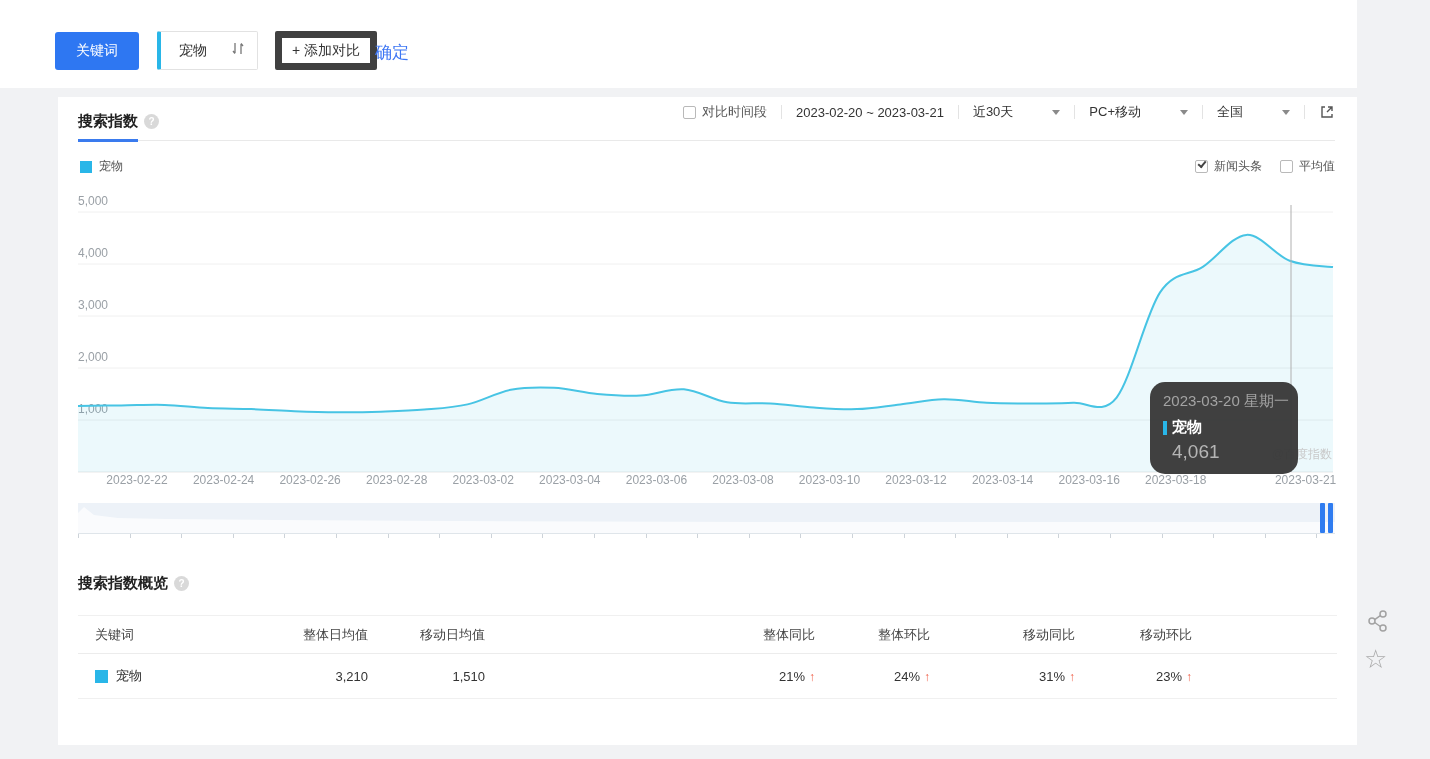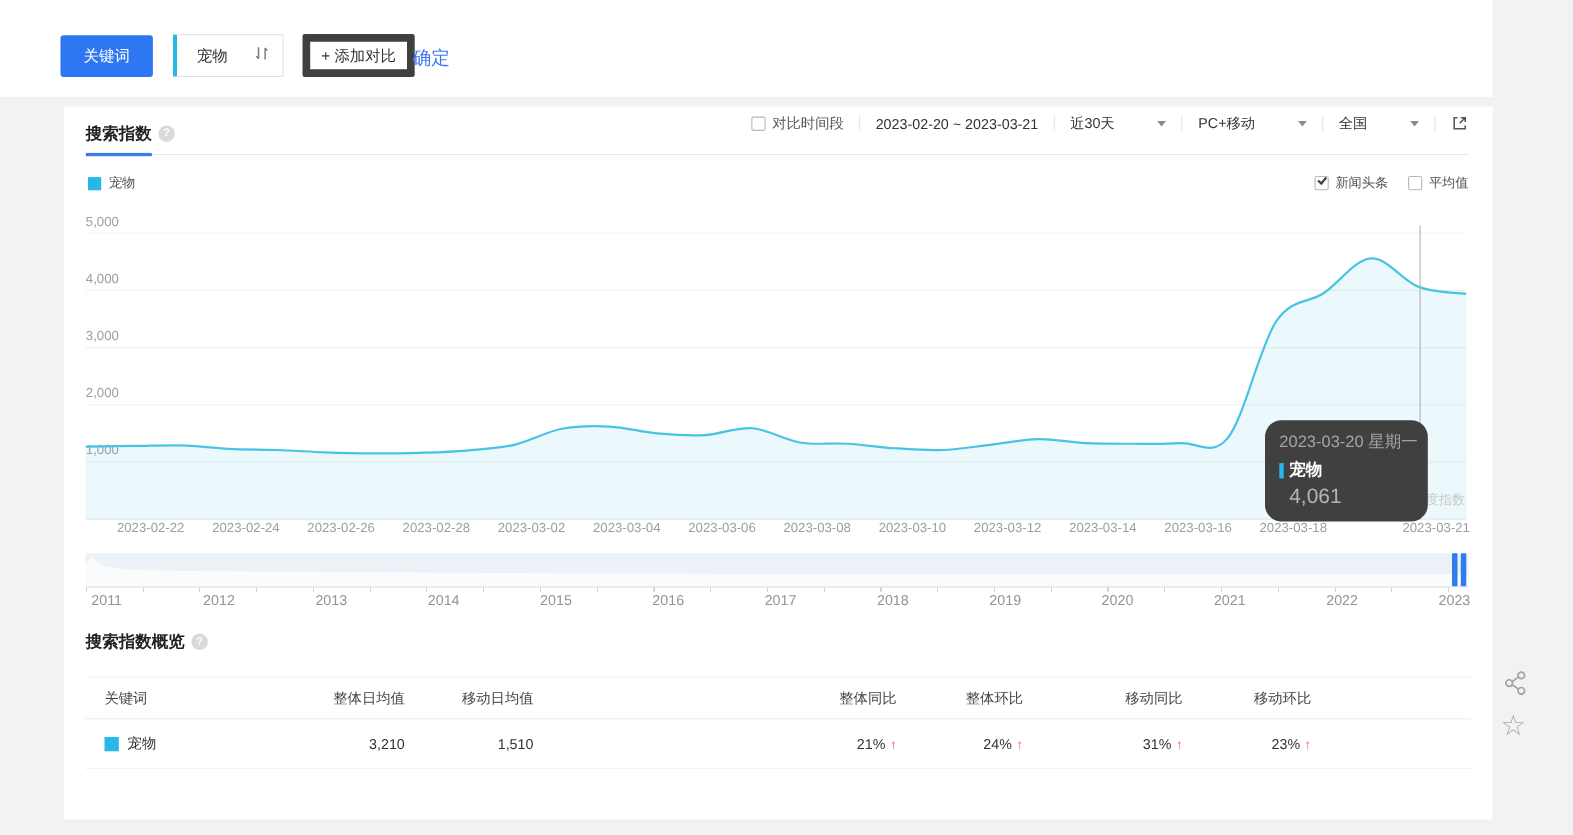--- a/index.html
+++ b/index.html
@@ -195,35 +195,20 @@
     </div>
 
     <div class="slider">
       <svg width="1257" height="30" viewBox="0 0 1257 30">
         <path d="M0,10 L6,4 L16,12 L40,15 L90,16 L200,17 L380,18 L700,19 L1257,19 L1257,30 L0,30 Z" fill="rgba(255,255,255,0.7)"></path>
       </svg>
       <div class="handle" style="left:1242px;"></div>
       <div class="handle" style="left:1250px;"></div>
     </div>
     <div class="ticks"></div>
-    <div class="years" id="years">
-        <span style="left: 19px;">2011</span>
-        <span style="left: 121.1px;">2012</span>
-        <span style="left: 223.2px;">2013</span>
-        <span style="left: 325.3px;">2014</span>
-        <span style="left: 427.4px;">2015</span>
-        <span style="left: 529.5px;">2016</span>
-        <span style="left: 631.6px;">2017</span>
-        <span style="left: 733.7px;">2018</span>
-        <span style="left: 835.8px;">2019</span>
-        <span style="left: 937.9px;">2020</span>
-        <span style="left: 1040px;">2021</span>
-        <span style="left: 1142.1px;">2022</span>
-        <span style="left: 1244.2px;">2023</span>
-      </div>
 
     <div class="ov-title-wrap">
       <span class="ov-title">搜索指数概览</span>
       <span class="q-icon"></span>
     </div>
 
     <div class="tbl">
       <div class="tbl-row tbl-head">
         <div style="padding-left:17px;">关键词</div>
         <div>整体日均值</div>

